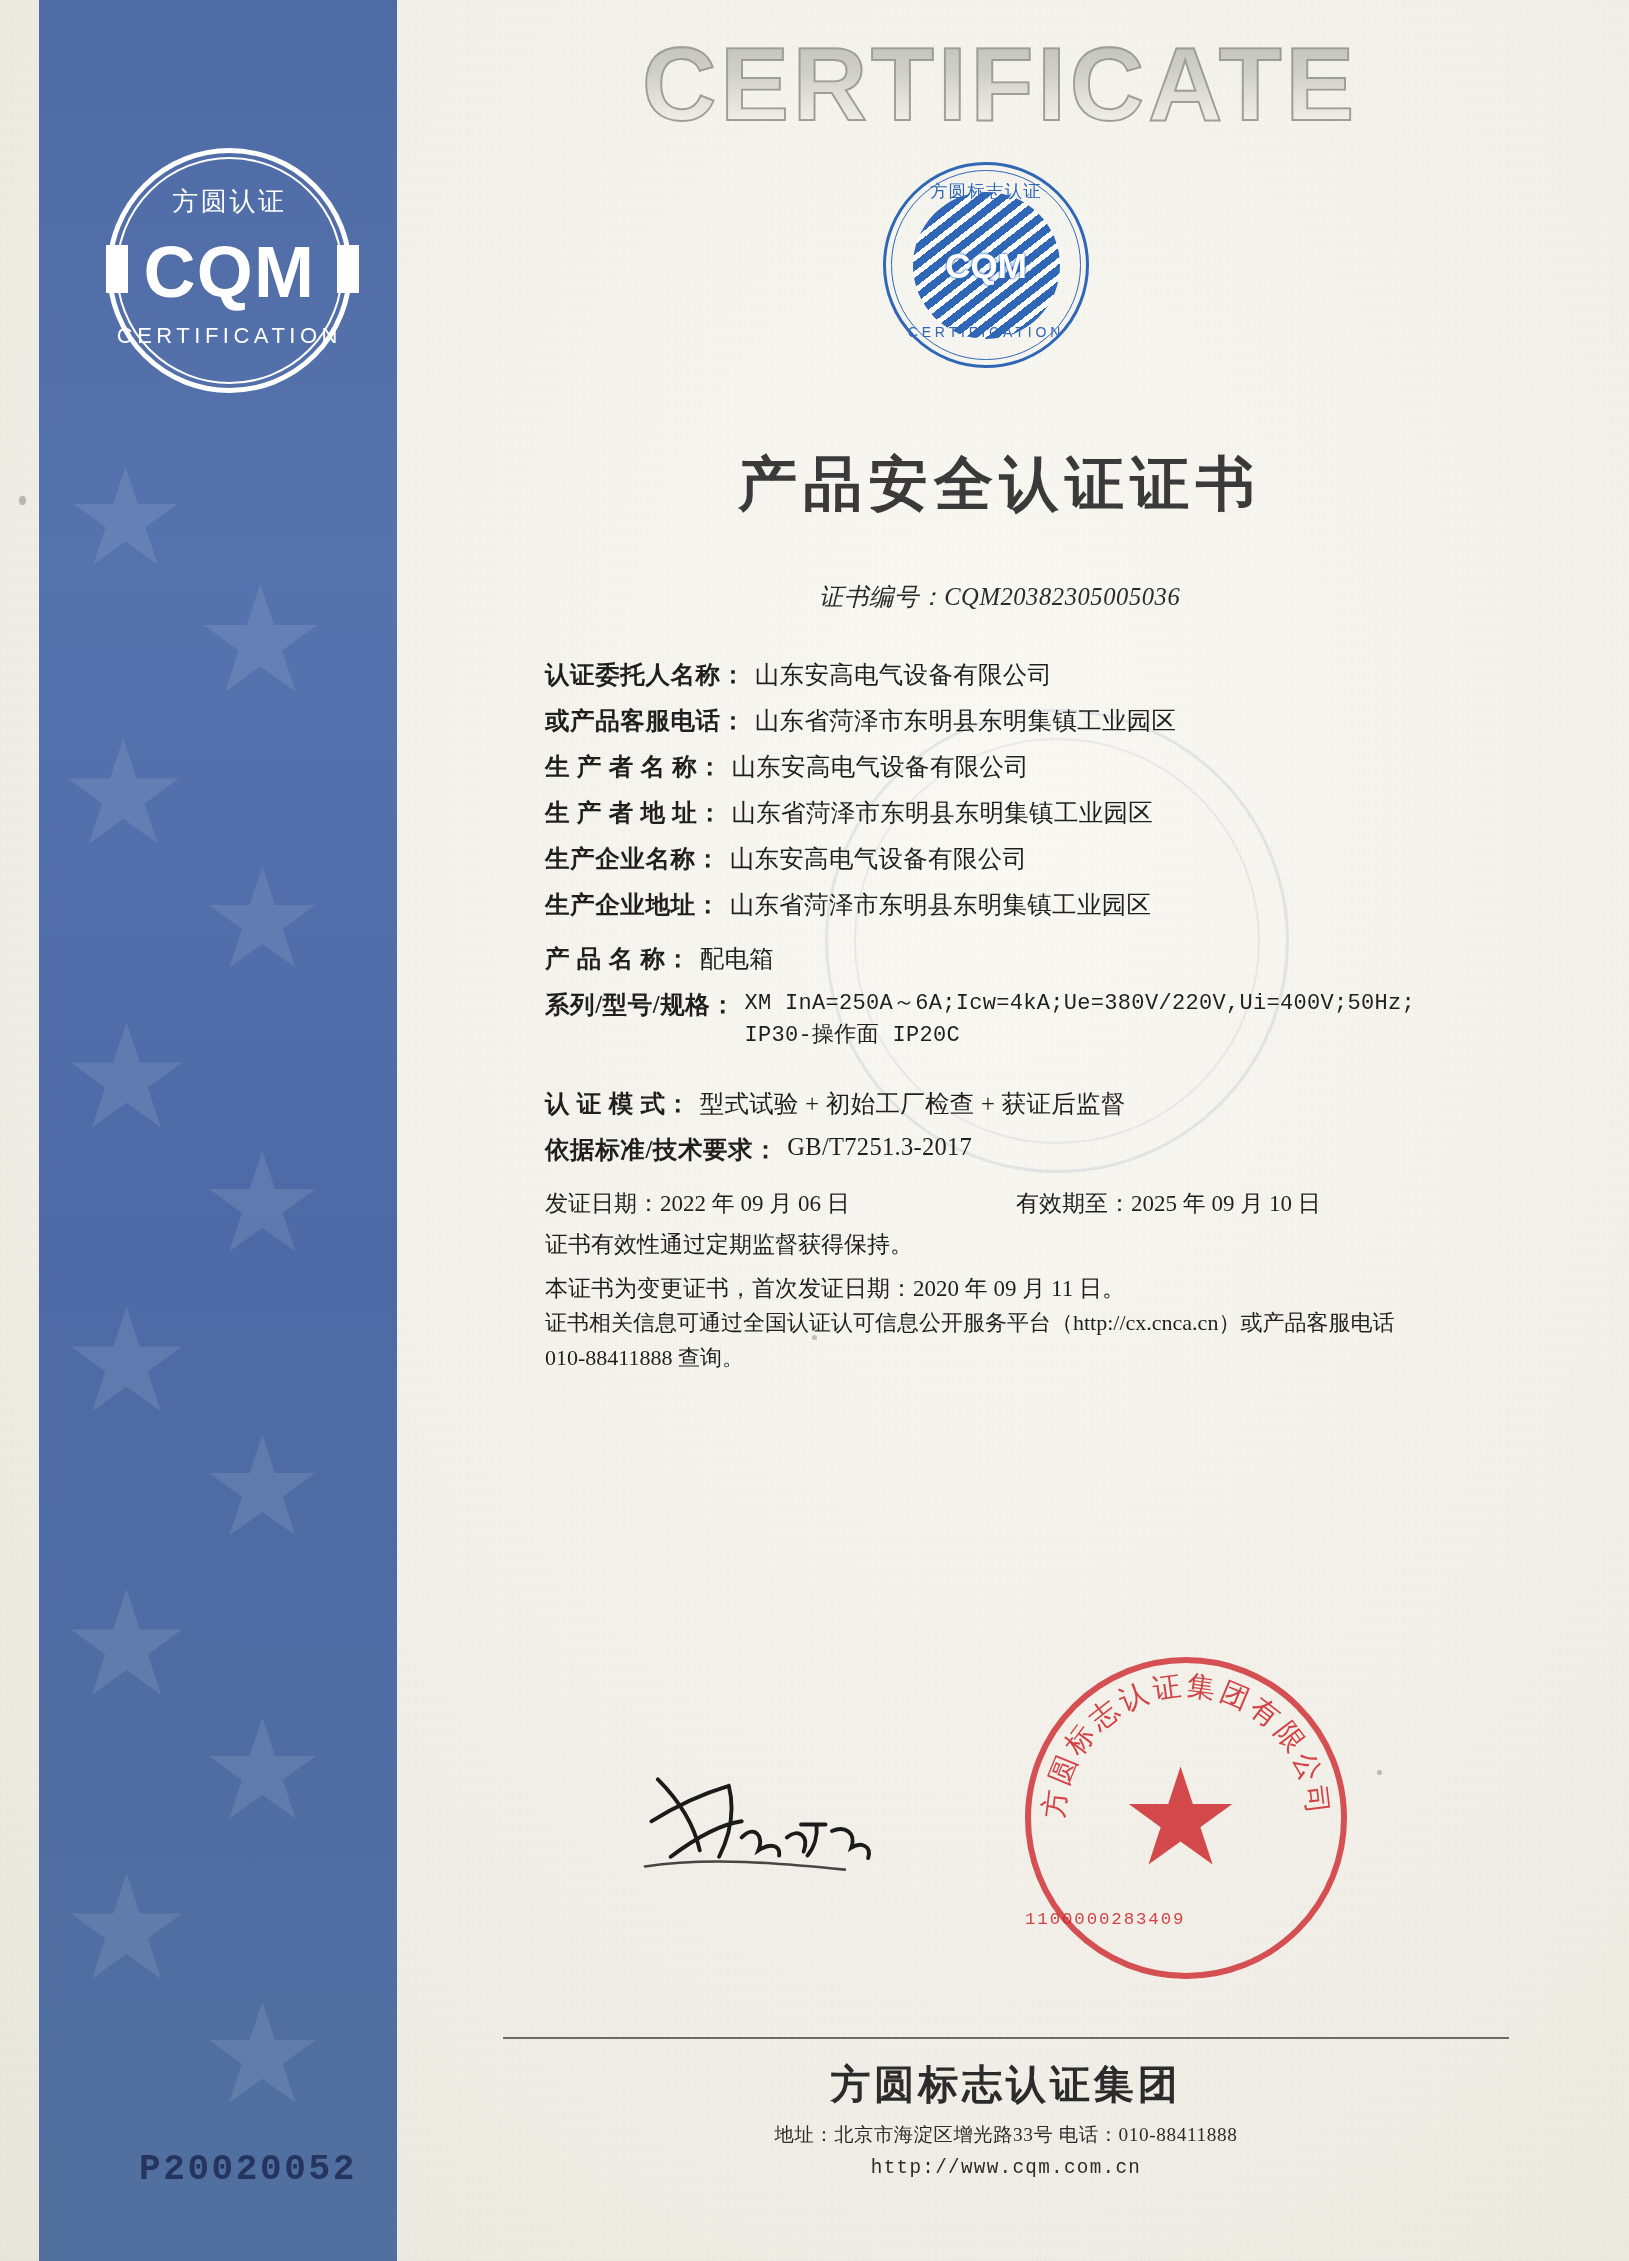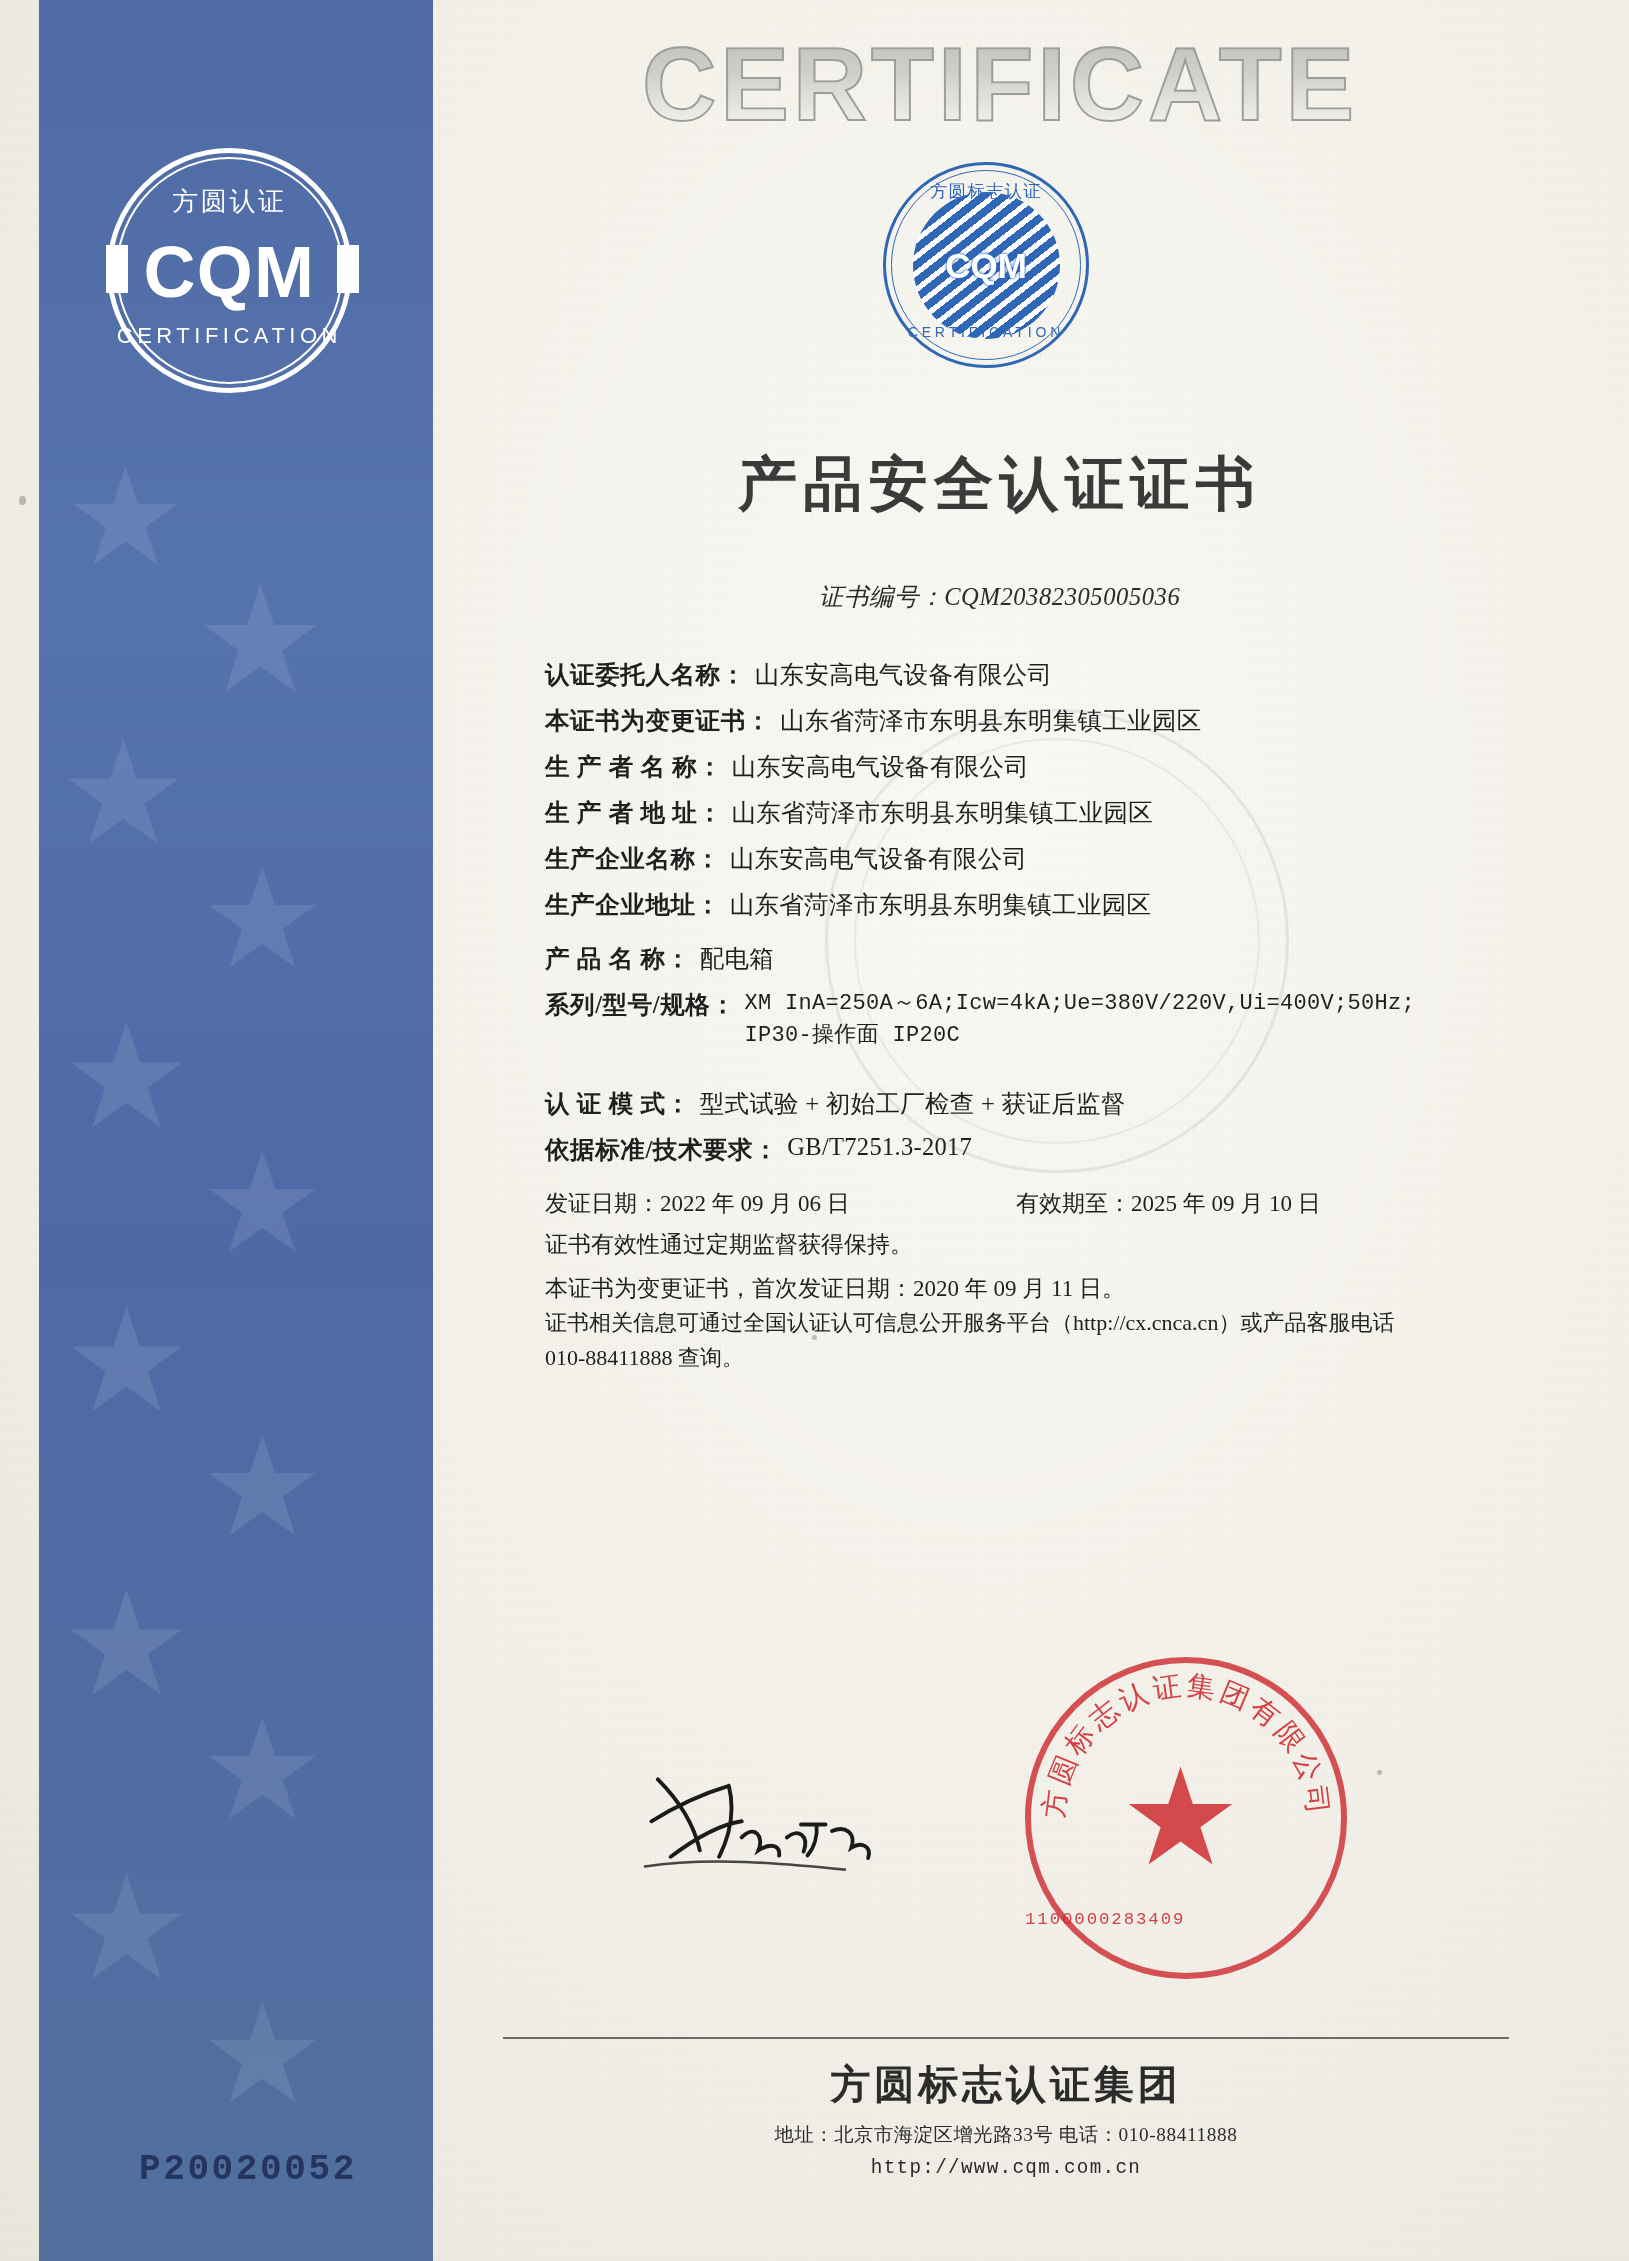--- a/index.html
+++ b/index.html
@@ -29,21 +29,20 @@
   }
   
   .left-band {
     position: absolute;
     left: 39px;
     top: 0;
     width: 358px;
     height: 2261px;
     background: linear-gradient(180deg, #4f6ba6 0%, #5573ad 25%, #4d6aa6 55%, #51709f 100%);
     overflow: hidden;
-    padding-left: 36px;
   }
   .left-band .stars {
     position: absolute;
     inset: 0;
   }
   .star {
     position: absolute;
     color: rgba(255,255,255,0.10);
     line-height: 1;
     user-select: none;
@@ -460,21 +459,21 @@
   </div>
 
   <div class="fields">
 
     <div class="field-row">
       <span class="field-label">认证委托人名称：</span>
       <span class="field-value">山东安高电气设备有限公司</span>
     </div>
 
     <div class="field-row">
-      <span class="field-label">本证书为变更证书：</span>
+      <span class="field-label">或产品客服电话：</span>
       <span class="field-value">山东省菏泽市东明县东明集镇工业园区</span>
     </div>
 
     <div class="field-row">
       <span class="field-label">生 产 者 名 称：</span>
       <span class="field-value">山东安高电气设备有限公司</span>
     </div>
 
     <div class="field-row">
       <span class="field-label">生 产 者 地 址：</span>

